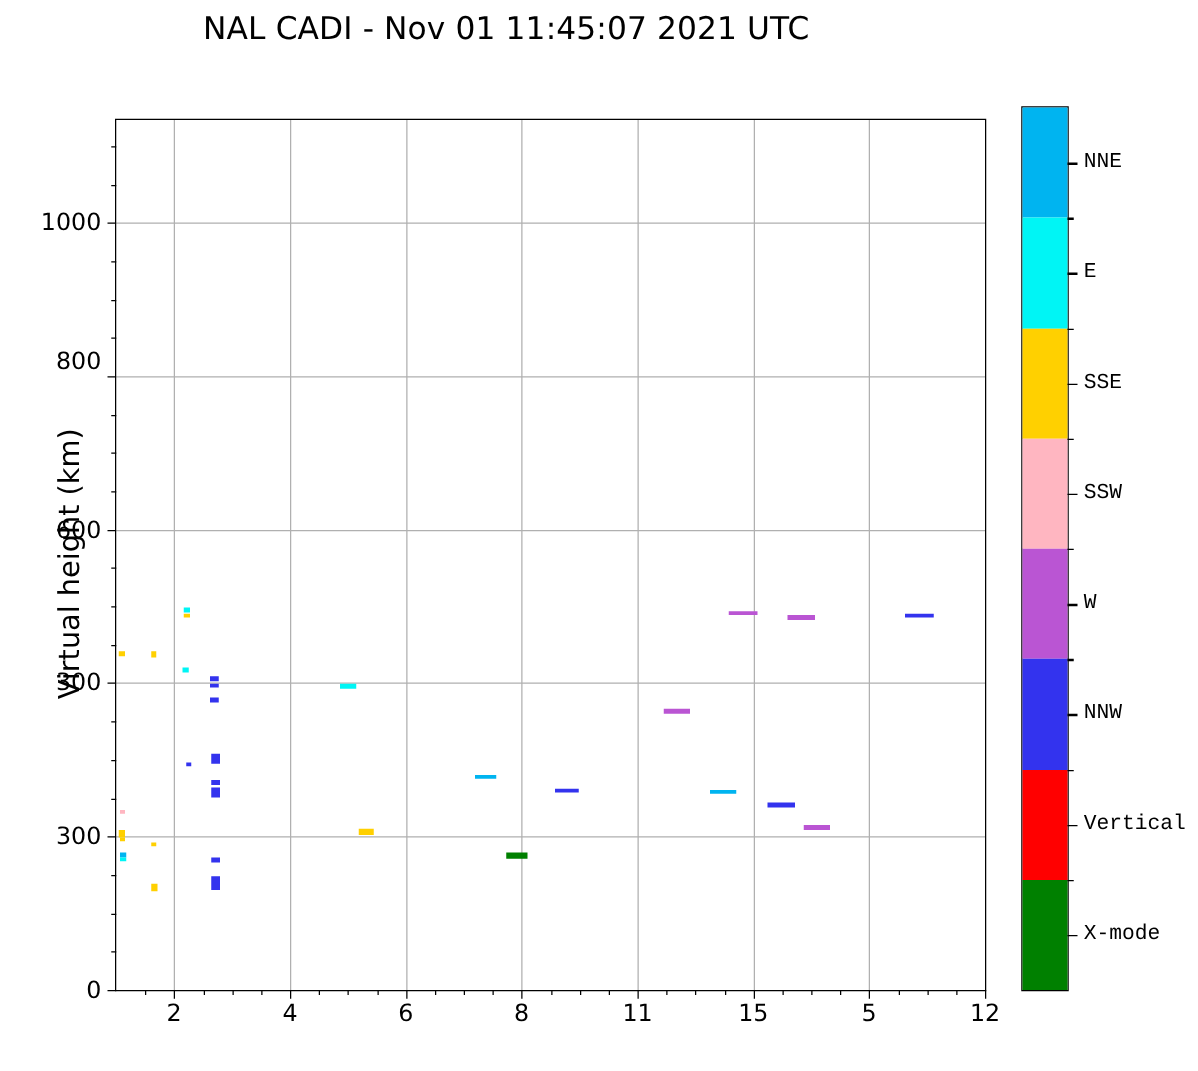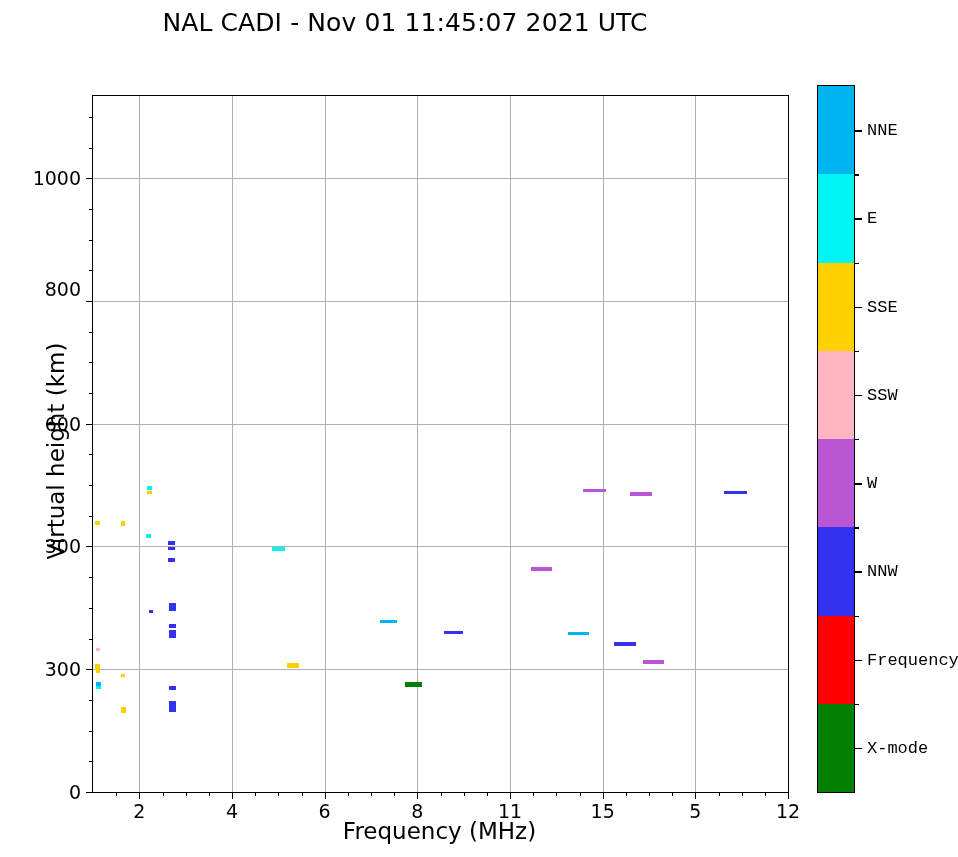--- a/index.html
+++ b/index.html
@@ -185,21 +185,20 @@
       <div class="tick-y" style="top: 297.058px; left: -4px; width: 4px;"></div>
       <div class="tick-y" style="top: 266.37px; left: -4px; width: 4px;"></div>
       <div class="tick-y" style="top: 235.683px; left: -4px; width: 4px;"></div>
       <div class="tick-y" style="top: 174.307px; left: -4px; width: 4px;"></div>
       <div class="tick-y" style="top: 143.619px; left: -4px; width: 4px;"></div>
       <div class="tick-y" style="top: 112.931px; left: -4px; width: 4px;"></div>
       <div class="tick-y" style="top: 51.5556px; left: -4px; width: 4px;"></div>
       <div class="tick-y" style="top: 20.8677px; left: -4px; width: 4px;"></div>
     </div>
 
-  <div id="xlabel">Frequency (MHz)</div>
   <div id="ylabel">Virtual height (km)</div>
 
   <div id="cbar">
       <div class="cbar-seg" style="top: 0px; height: 88.25px; background: rgb(0, 180, 240);"></div>
       <div class="cbar-tick" style="top: 44.125px;"></div>
       <div class="cbar-label" style="top: 44.125px;">NNE</div>
       <div class="cbar-seg" style="top: 88.25px; height: 88.25px; background: rgb(0, 245, 245);"></div>
       <div class="cbar-tick" style="top: 132.375px;"></div>
       <div class="cbar-label" style="top: 132.375px;">E</div>
       <div class="cbar-tick" style="top: 88.25px; width: 5px;"></div>
@@ -214,21 +213,21 @@
       <div class="cbar-seg" style="top: 353px; height: 88.25px; background: rgb(186, 85, 211);"></div>
       <div class="cbar-tick" style="top: 397.125px;"></div>
       <div class="cbar-label" style="top: 397.125px;">W</div>
       <div class="cbar-tick" style="top: 353px; width: 5px;"></div>
       <div class="cbar-seg" style="top: 441.25px; height: 88.25px; background: rgb(51, 51, 238);"></div>
       <div class="cbar-tick" style="top: 485.375px;"></div>
       <div class="cbar-label" style="top: 485.375px;">NNW</div>
       <div class="cbar-tick" style="top: 441.25px; width: 5px;"></div>
       <div class="cbar-seg" style="top: 529.5px; height: 88.25px; background: rgb(255, 0, 0);"></div>
       <div class="cbar-tick" style="top: 573.625px;"></div>
-      <div class="cbar-label" style="top: 573.625px;">Frequency</div>
+      <div class="cbar-label" style="top: 573.625px;">Vertical</div>
       <div class="cbar-tick" style="top: 529.5px; width: 5px;"></div>
       <div class="cbar-seg" style="top: 617.75px; height: 88.25px; background: rgb(0, 128, 0);"></div>
       <div class="cbar-tick" style="top: 661.875px;"></div>
       <div class="cbar-label" style="top: 661.875px;">X-mode</div>
       <div class="cbar-tick" style="top: 617.75px; width: 5px;"></div>
     </div>
 
 </div>
 
 </body></html>

